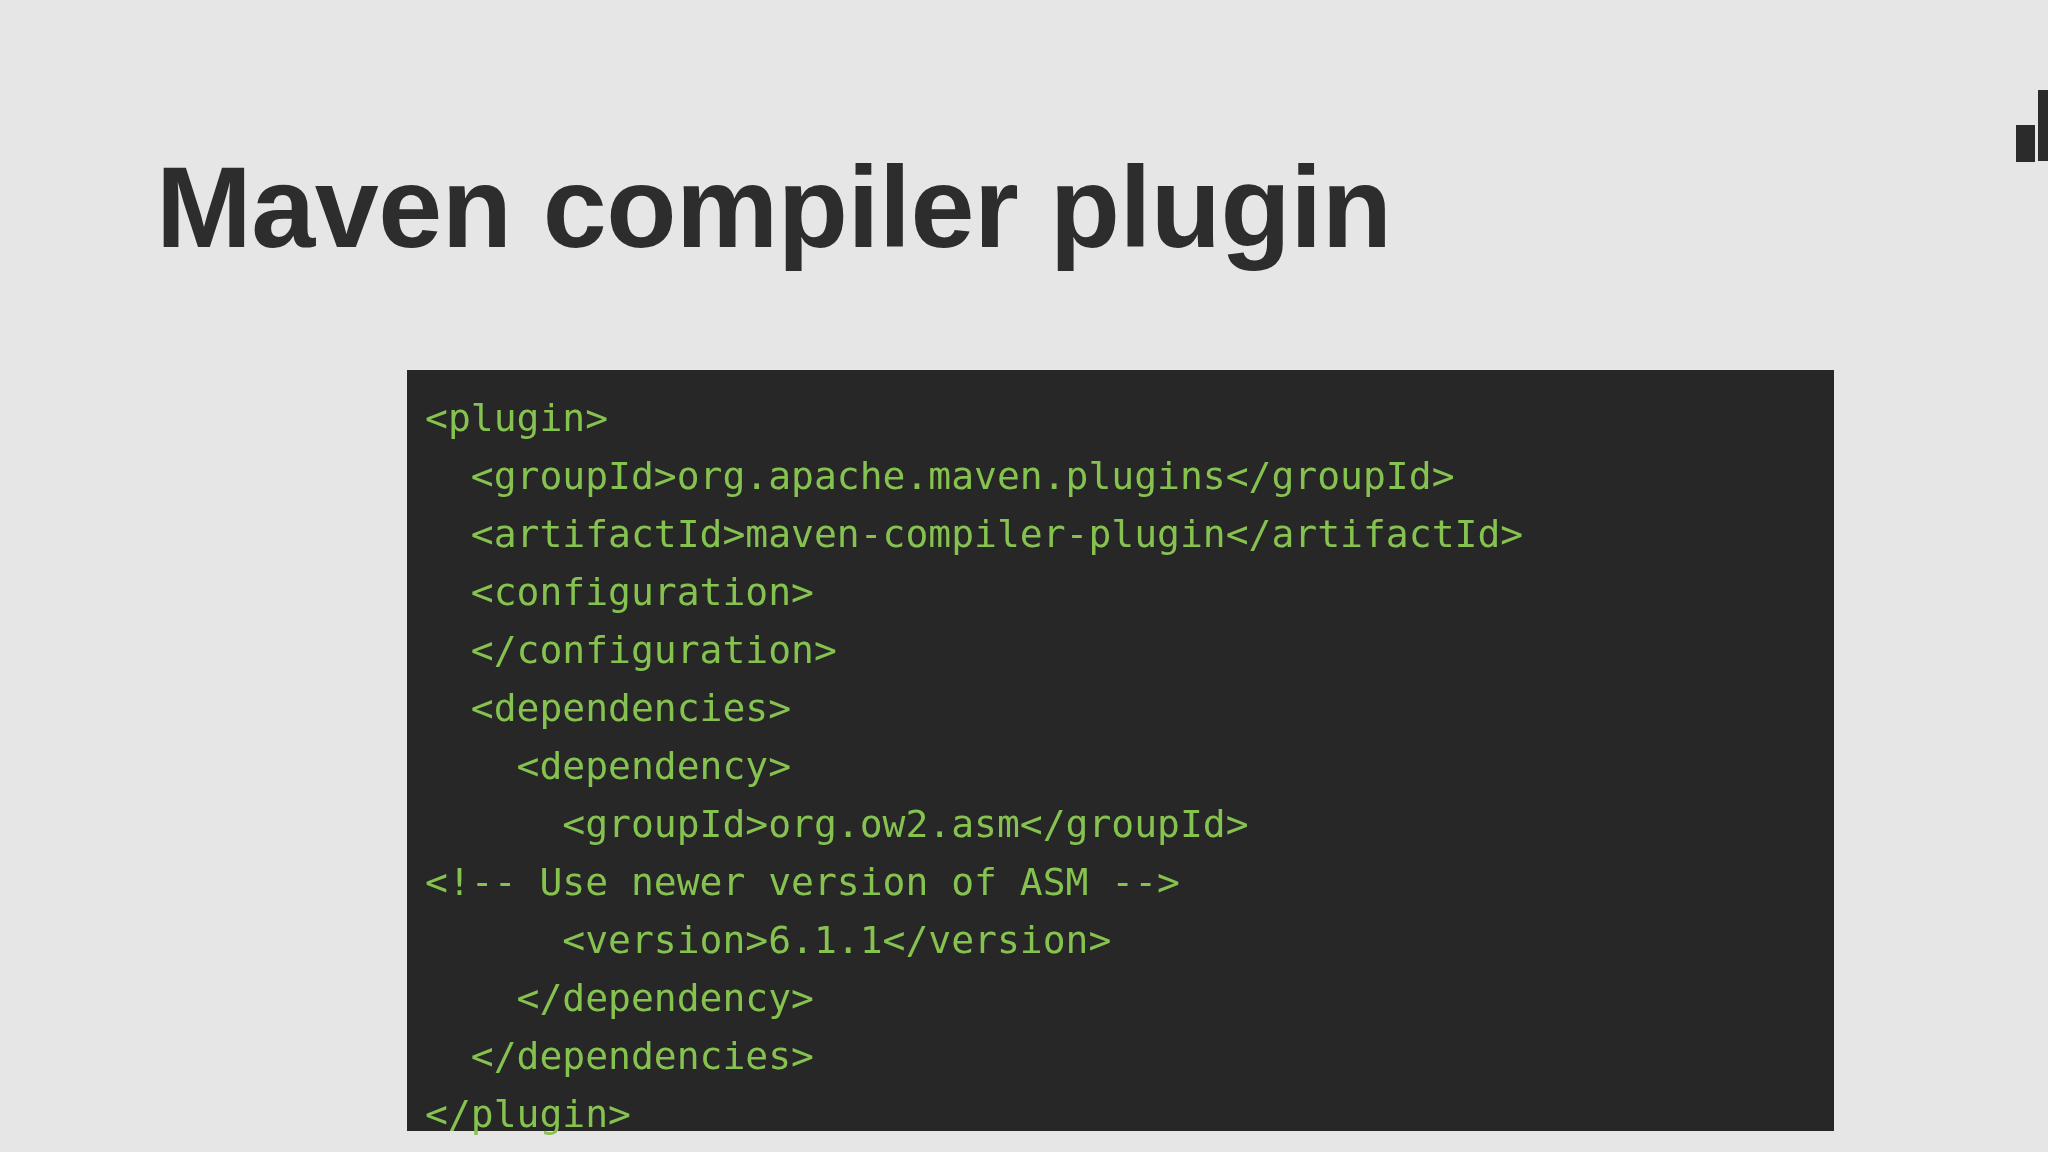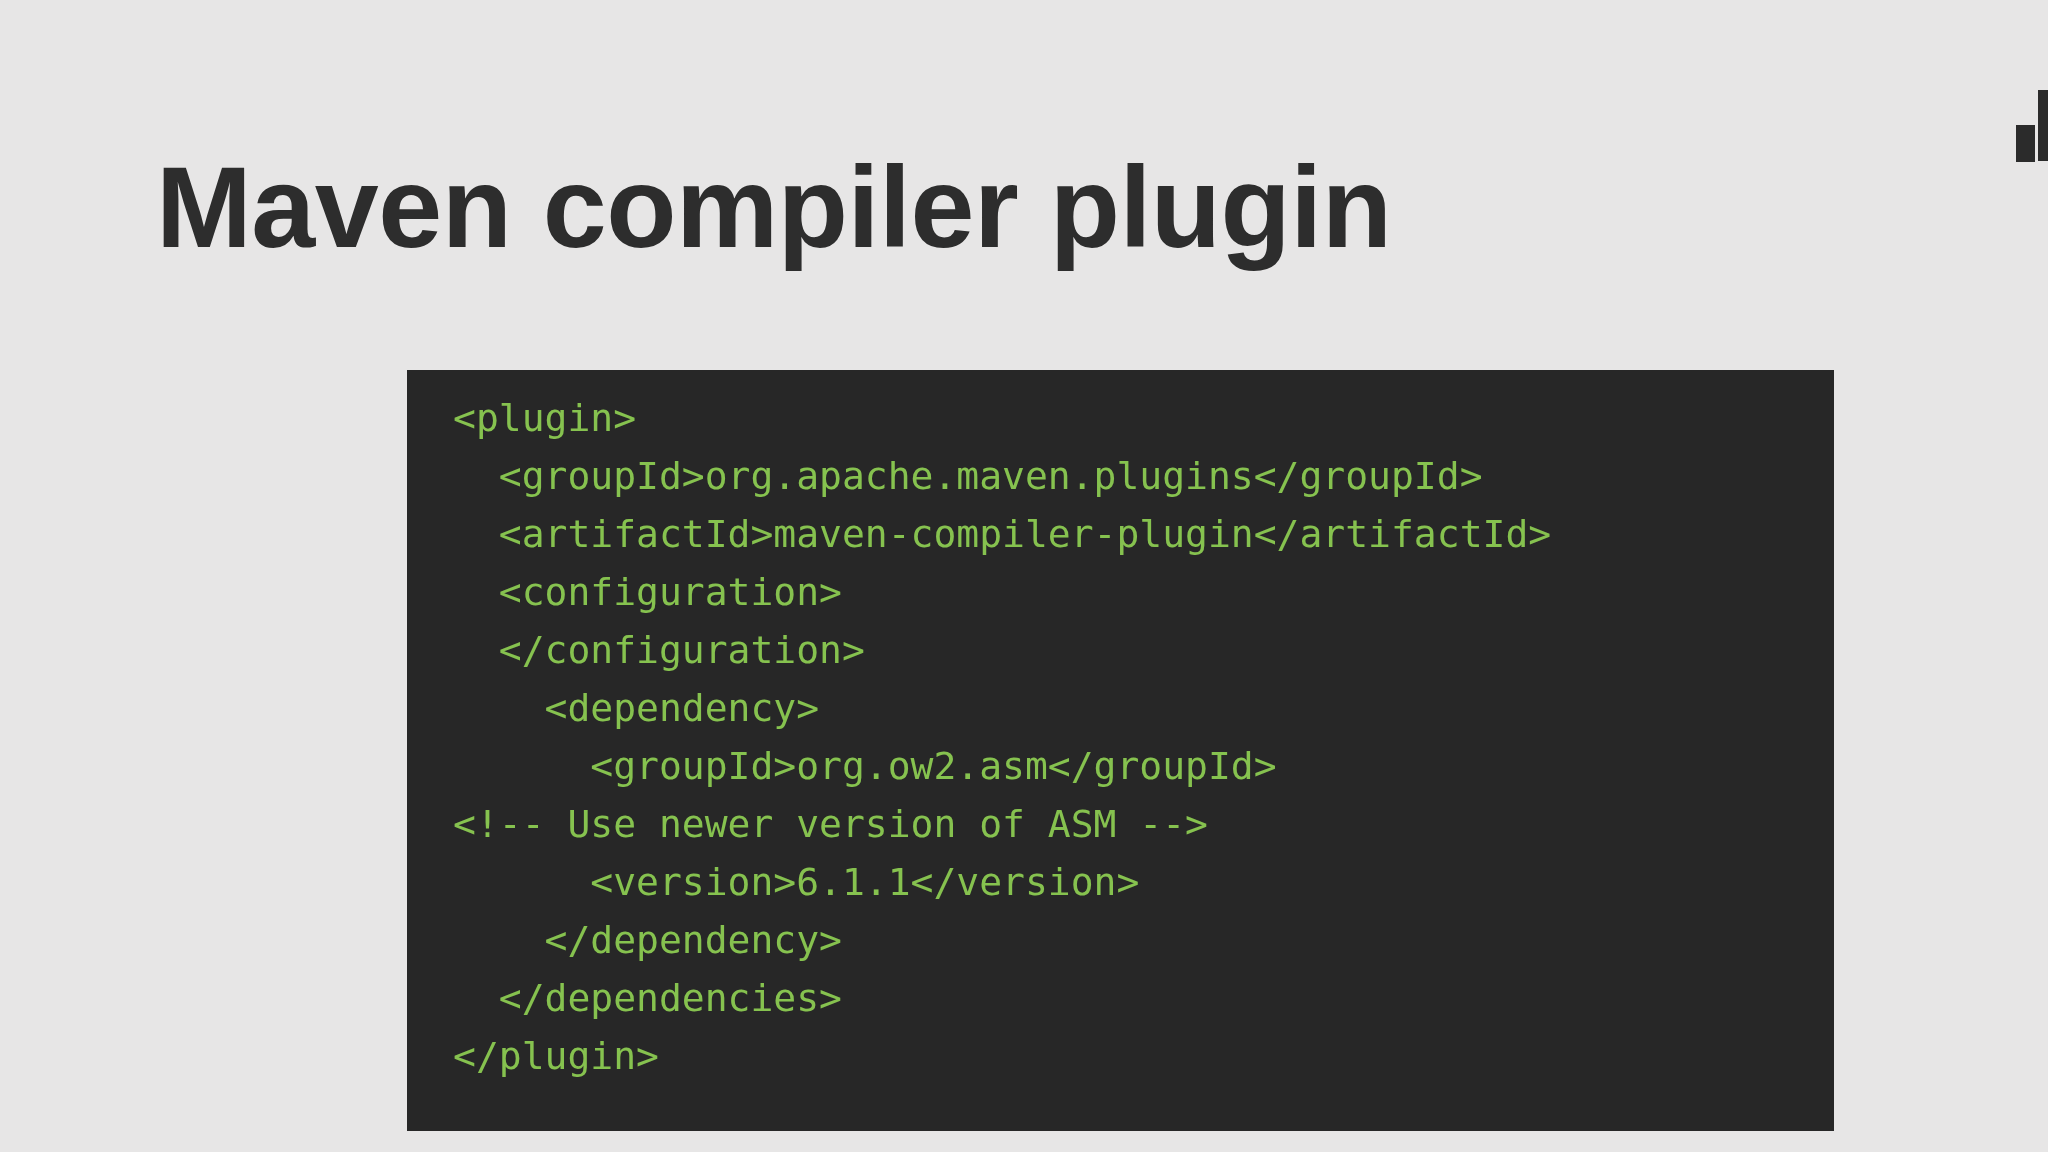--- a/index.html
+++ b/index.html
@@ -48,21 +48,21 @@
   .logo .bar1 { left: 0px;  top: 35px; width: 19px; height: 37px; }
   .logo .bar2 { left: 22px; top: 0px;  width: 19px; height: 71px; }
   .logo .bar3 { left: 44px; top: 0px;  width: 19px; height: 35px; }
   .code-block {
     position: absolute;
     left: 359px;
     top: 322px;
     width: 1427px;
     height: 761px;
     background: var(--color-code-background);
-    padding: 13px 0 0 34px;
+    padding: 13px 0 0 6px;
   }
   .code-line {
     font-family: "DejaVu Sans Mono", monospace;
     font-size: 38px;
     line-height: 46px;
     color: var(--color-code-text);
     white-space: pre;
   }
 </style>
 </head>
@@ -77,20 +77,21 @@
     <div class="bar bar2"></div>
     <div class="bar bar3"></div>
   </div>
 
   <div class="code-block">
     <div class="code-line">&lt;plugin&gt;</div>
     <div class="code-line">  &lt;groupId&gt;org.apache.maven.plugins&lt;/groupId&gt;</div>
     <div class="code-line">  &lt;artifactId&gt;maven-compiler-plugin&lt;/artifactId&gt;</div>
     <div class="code-line">  &lt;configuration&gt;</div>
     <div class="code-line">  &lt;/configuration&gt;</div>
+    <div class="code-line">  &lt;dependencies&gt;</div>
     <div class="code-line">    &lt;dependency&gt;</div>
     <div class="code-line">      &lt;groupId&gt;org.ow2.asm&lt;/groupId&gt;</div>
     <div class="code-line">&lt;!-- Use newer version of ASM --&gt;</div>
     <div class="code-line">      &lt;version&gt;6.1.1&lt;/version&gt;</div>
     <div class="code-line">    &lt;/dependency&gt;</div>
     <div class="code-line">  &lt;/dependencies&gt;</div>
     <div class="code-line">&lt;/plugin&gt;</div>
   </div>
 
 </div>

